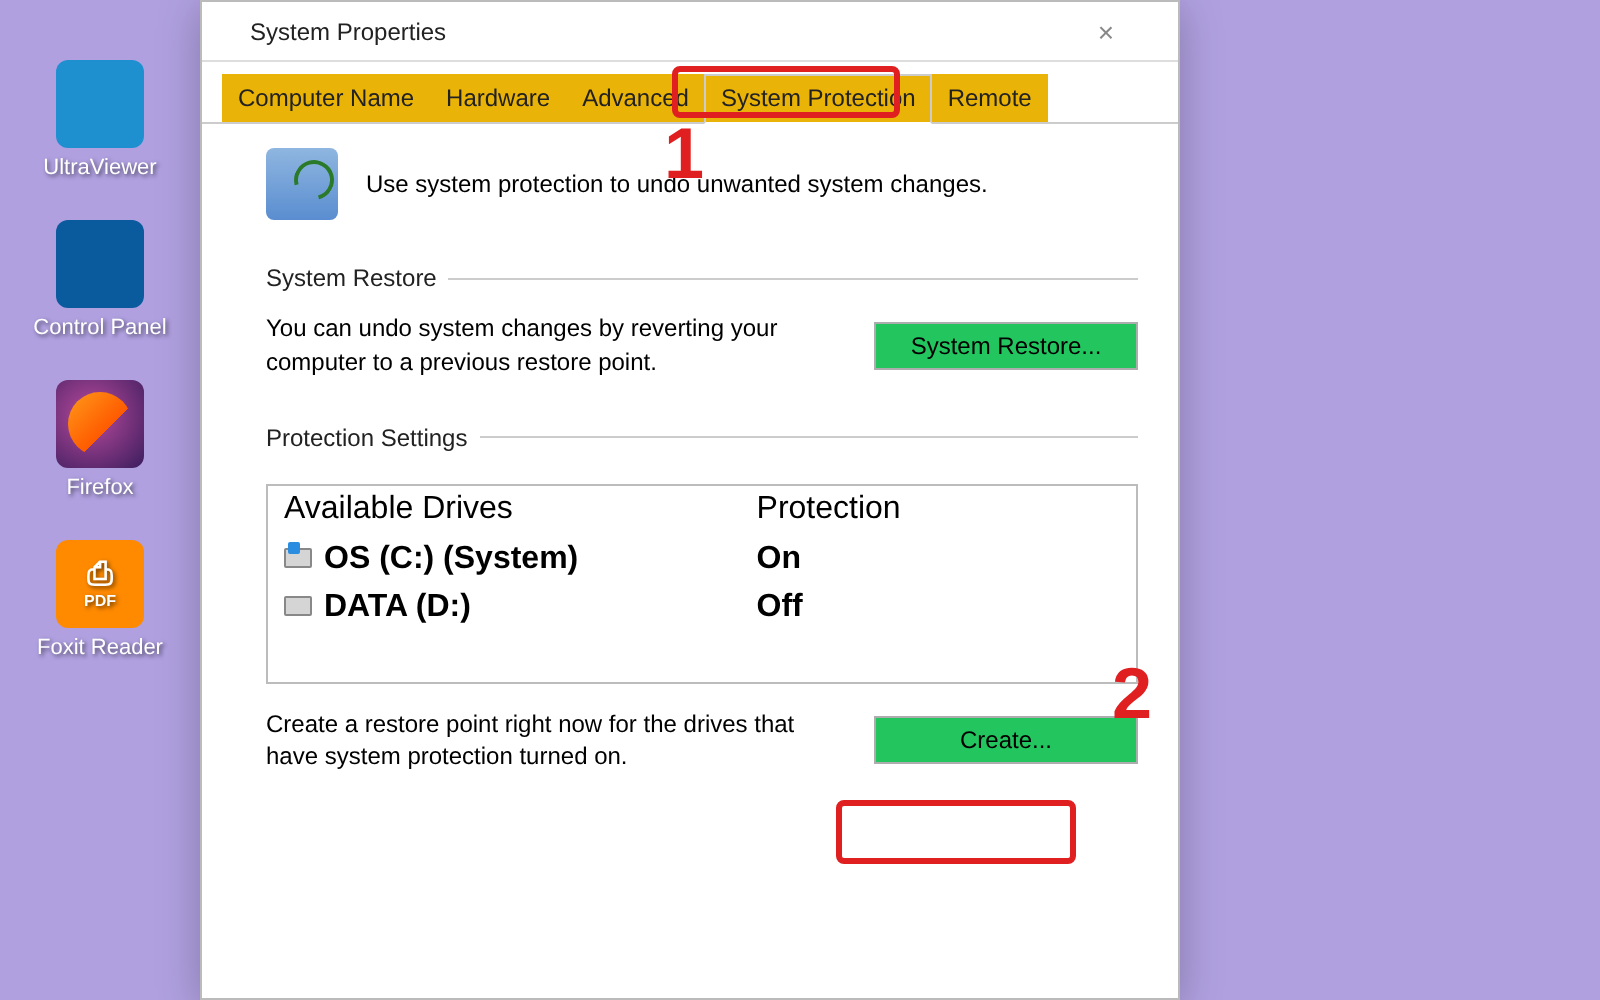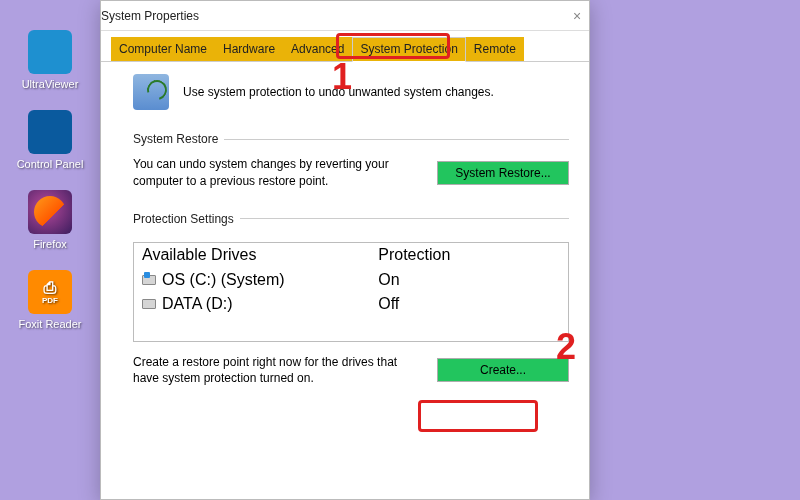--- a/index.html
+++ b/index.html
@@ -56,21 +56,21 @@
   background: #fff;
   border: 1px solid #bbb;
   box-shadow: 0 4px 20px rgba(0,0,0,0.25);
   display: flex;
   flex-direction: column;
 }
 .titlebar {
   height: 30px;
   display: flex;
   align-items: center;
-  padding: 0 0;
+  padding: 0 24px;
   font-size: 12px;
   color: #222;
   border-bottom: 1px solid #ddd;
 }
 .titlebar .title { flex: 1; }
 .titlebar .close {
   width: 24px; height: 18px;
   display:flex; align-items:center; justify-content:center;
   color:#888; font-size:14px;
   cursor:pointer;
@@ -155,21 +155,21 @@
   margin: 6px 0 12px 0;
   font-size: 16px;
 }
 .drives-hdr, .drives-row {
   display: flex;
   padding: 3px 8px;
 }
 .drives-hdr { font-weight: normal; border-bottom: 1px solid transparent; }
 .drives-hdr .col, .drives-row .col:first-child { flex: 1.3; }
 .drives-row .col:last-child, .drives-hdr .col:last-child { flex: 1; }
-.drives-row { align-items:center; }
+.drives-row { align-items:center;font-weight:bold; }
 .drive-icon {
   display:inline-block; width:14px; height:10px; margin-right:6px; vertical-align:middle;
   background:#d5d5d5; border:1px solid #888; border-radius:1px; position:relative;
 }
 .drive-icon.sys::before { content:""; position:absolute; left:1px; top:-4px; width:6px; height:6px; background:#2a8de0; border-radius:1px; }
 
 .annot {
   position: absolute;
   border: 3px solid #e02020;
   border-radius: 4px;

